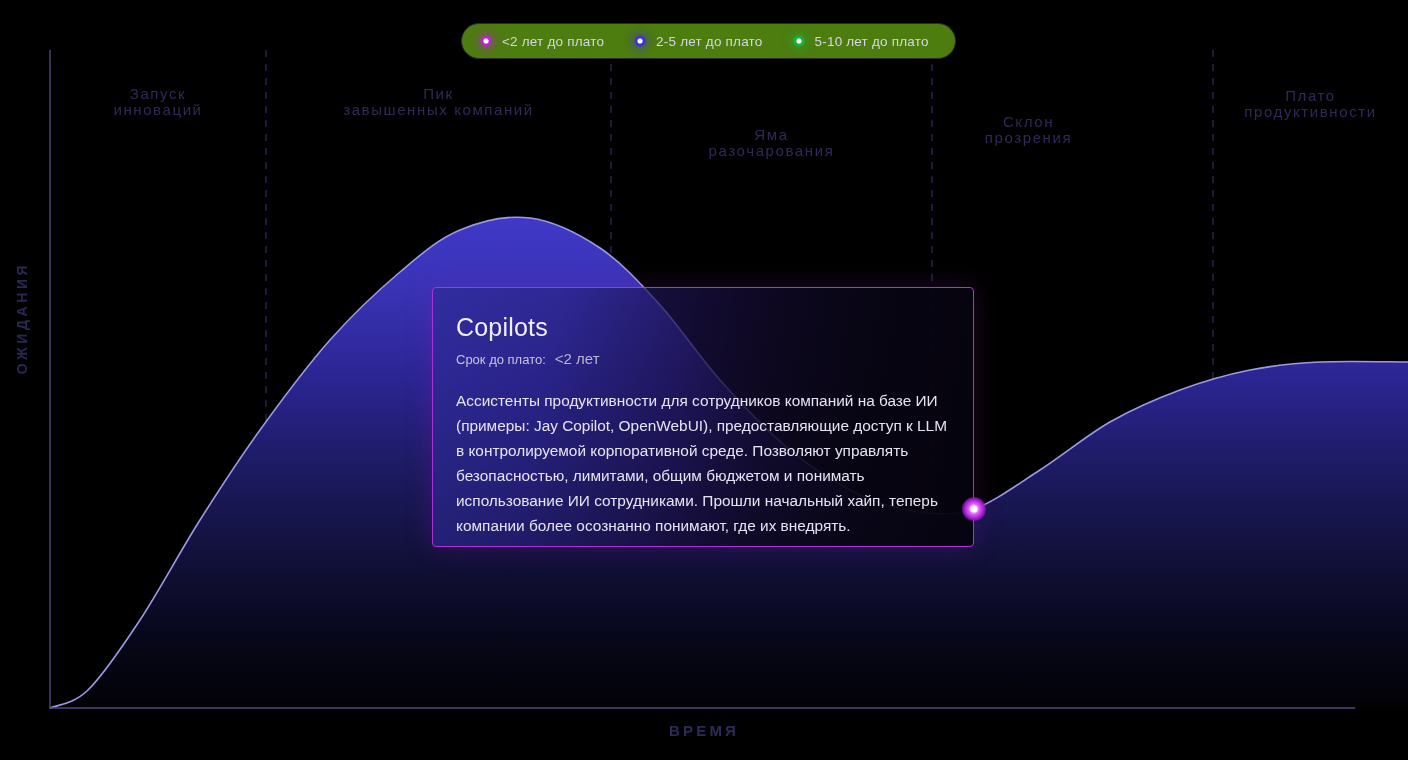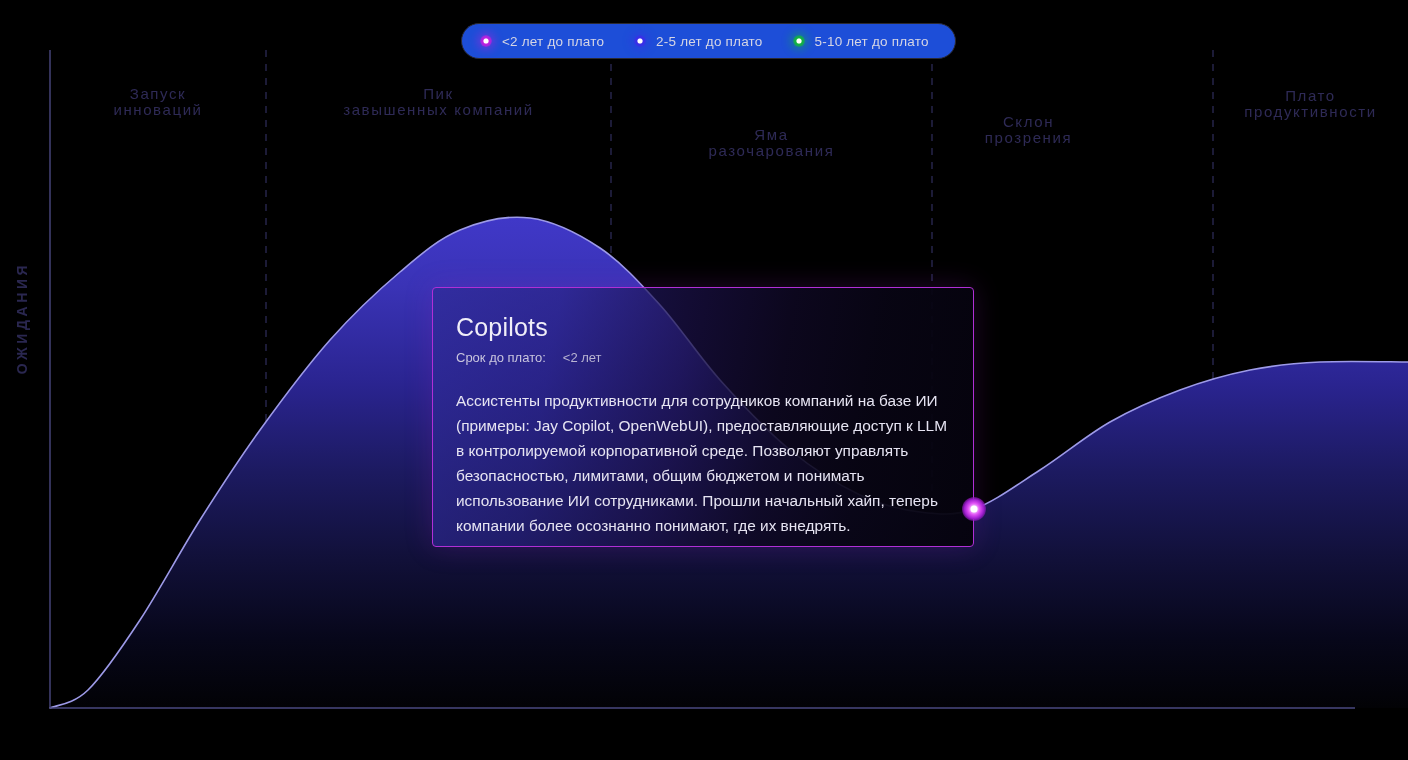--- a/index.html
+++ b/index.html
@@ -31,21 +31,21 @@
   #legend {
     position: absolute;
     left: 461px;
     top: 23px;
     height: 36px;
     display: flex;
     align-items: center;
     gap: 30px;
     padding: 0 26px 0 18px;
     border-radius: 18px;
-    background: #1d4ed8;
+    background: #4d7c0f;
     border: 1px solid #2a2a33;
     z-index: 40;
   }
   .legend-item {
     display: flex;
     align-items: center;
     gap: 10px;
   }
   .legend-dot {
     width: 12px; height: 12px;
@@ -165,23 +165,22 @@
     top: 62px;
     display: flex;
     align-items: baseline;
     gap: 9px;
   }
   .meta-label {
     font-size: 13px;
     color: #c9c5de;
   }
   .meta-value {
-    font-size: 13px;
+    font-size: 15px;
     color: #b9b4d2;
-    margin-left: 8px;
   }
   #card-body {
     position: absolute;
     left: 23px;
     top: 100px;
     width: 492px;
     font-size: 15.4px;
     line-height: 25px;
     color: #e6e4f2;
   }
@@ -213,20 +212,21 @@
 
     <path id="area-path" fill="url(#areaFill)" stroke="none" d="M 50 708 C 56.333333333333336 705, 73 704.6666666666666, 88 690 C 103 675.3333333333334, 121.33333333333333 648.3333333333334, 140 620 C 158.66666666666666 591.6666666666666, 180 551.6666666666666, 200 520 C 220 488.3333333333333, 238.33333333333334 460, 260 430 C 281.6666666666667 400, 306.6666666666667 366.3333333333333, 330 340 C 353.3333333333333 313.6666666666667, 378.3333333333333 290.3333333333333, 400 272 C 421.6666666666667 253.66666666666666, 438.3333333333333 239, 460 230 C 481.6666666666667 221, 506.6666666666667 215, 530 218 C 553.3333333333334 221, 578.3333333333334 233.5, 600 248 C 621.6666666666666 262.5, 640 283, 660 305 C 680 327, 698.3333333333334 355.8333333333333, 720 380 C 741.6666666666666 404.1666666666667, 766.6666666666666 430.8333333333333, 790 450 C 813.3333333333334 469.1666666666667, 838.3333333333334 484.6666666666667, 860 495 C 881.6666666666666 505.3333333333333, 901 509.6666666666667, 920 512 C 939 514.3333333333334, 954 516, 974 509 C 994 502, 1017.3333333333334 484.5, 1040 470 C 1062.6666666666667 455.5, 1086.6666666666667 435.3333333333333, 1110 422 C 1133.3333333333333 408.6666666666667, 1156.6666666666667 398.6666666666667, 1180 390 C 1203.3333333333333 381.3333333333333, 1226.6666666666667 374.6666666666667, 1250 370 C 1273.3333333333333 365.3333333333333, 1293.6666666666667 363.3333333333333, 1320 362 C 1346.3333333333333 360.6666666666667, 1393.3333333333333 362, 1408 362 L 1408 708 L 50 708 Z"></path>
 
     <path id="line-path" fill="none" stroke="#9d9ae8" stroke-width="1.6" stroke-linejoin="round" stroke-linecap="round" d="M 50 708 C 56.333333333333336 705, 73 704.6666666666666, 88 690 C 103 675.3333333333334, 121.33333333333333 648.3333333333334, 140 620 C 158.66666666666666 591.6666666666666, 180 551.6666666666666, 200 520 C 220 488.3333333333333, 238.33333333333334 460, 260 430 C 281.6666666666667 400, 306.6666666666667 366.3333333333333, 330 340 C 353.3333333333333 313.6666666666667, 378.3333333333333 290.3333333333333, 400 272 C 421.6666666666667 253.66666666666666, 438.3333333333333 239, 460 230 C 481.6666666666667 221, 506.6666666666667 215, 530 218 C 553.3333333333334 221, 578.3333333333334 233.5, 600 248 C 621.6666666666666 262.5, 640 283, 660 305 C 680 327, 698.3333333333334 355.8333333333333, 720 380 C 741.6666666666666 404.1666666666667, 766.6666666666666 430.8333333333333, 790 450 C 813.3333333333334 469.1666666666667, 838.3333333333334 484.6666666666667, 860 495 C 881.6666666666666 505.3333333333333, 901 509.6666666666667, 920 512 C 939 514.3333333333334, 954 516, 974 509 C 994 502, 1017.3333333333334 484.5, 1040 470 C 1062.6666666666667 455.5, 1086.6666666666667 435.3333333333333, 1110 422 C 1133.3333333333333 408.6666666666667, 1156.6666666666667 398.6666666666667, 1180 390 C 1203.3333333333333 381.3333333333333, 1226.6666666666667 374.6666666666667, 1250 370 C 1273.3333333333333 365.3333333333333, 1293.6666666666667 363.3333333333333, 1320 362 C 1346.3333333333333 360.6666666666667, 1393.3333333333333 362, 1408 362"></path>
 
     <line x1="50" y1="50" x2="50" y2="708" stroke="#4a4880" stroke-width="1.4"></line>
     <line x1="50" y1="708" x2="1355" y2="708" stroke="#4a4880" stroke-width="1.4"></line>
   </svg>
 
   <div id="y-axis-title">ОЖИДАНИЯ</div>
+  <div id="x-axis-title">ВРЕМЯ</div>
 
   <div id="phase-labels">
       <div class="phase-label" style="left: 50px; width: 216px; top: 86px;">Запуск
 инноваций</div>
       <div class="phase-label" style="left: 266px; width: 345px; top: 86px;">Пик
 завышенных компаний</div>
       <div class="phase-label" style="left: 611px; width: 321px; top: 86px; margin-top: 41px;">Яма
 разочарования</div>
       <div class="phase-label" style="left: 888px; width: 281px; top: 86px; margin-top: 28px;">Склон
 прозрения</div>

